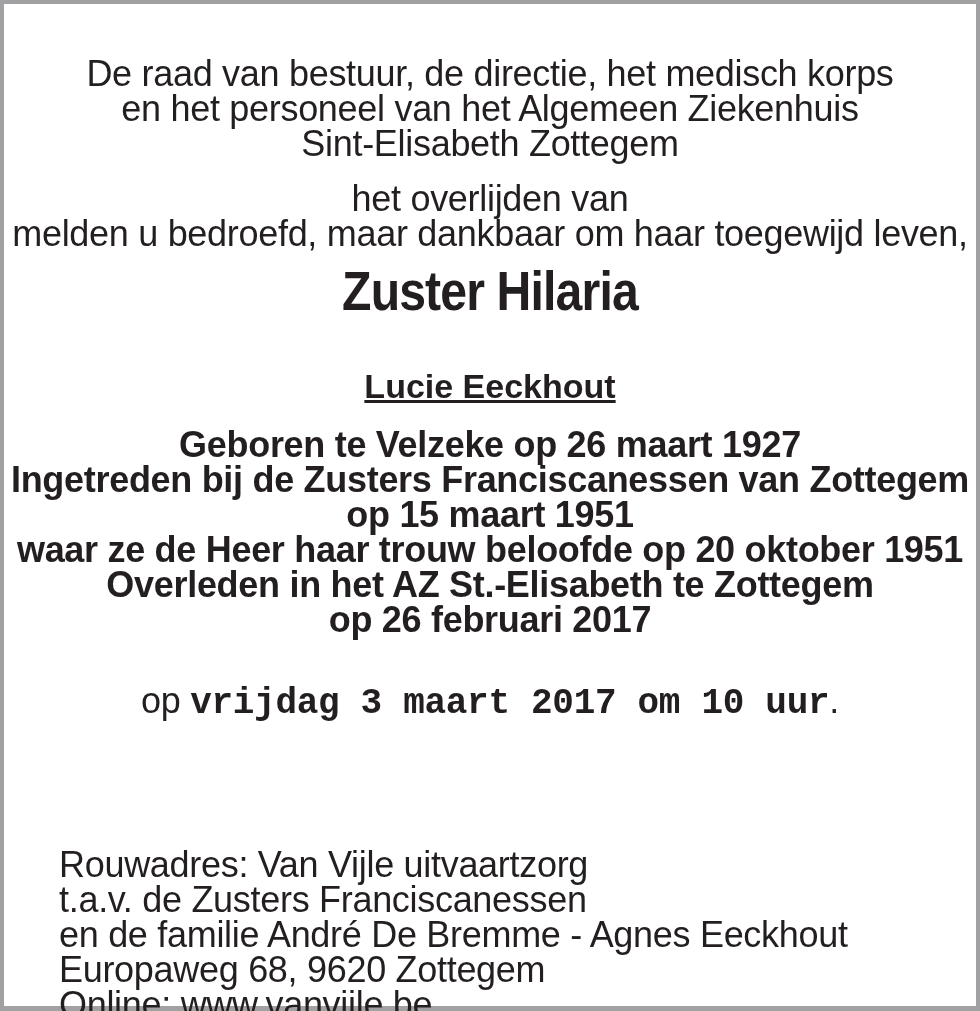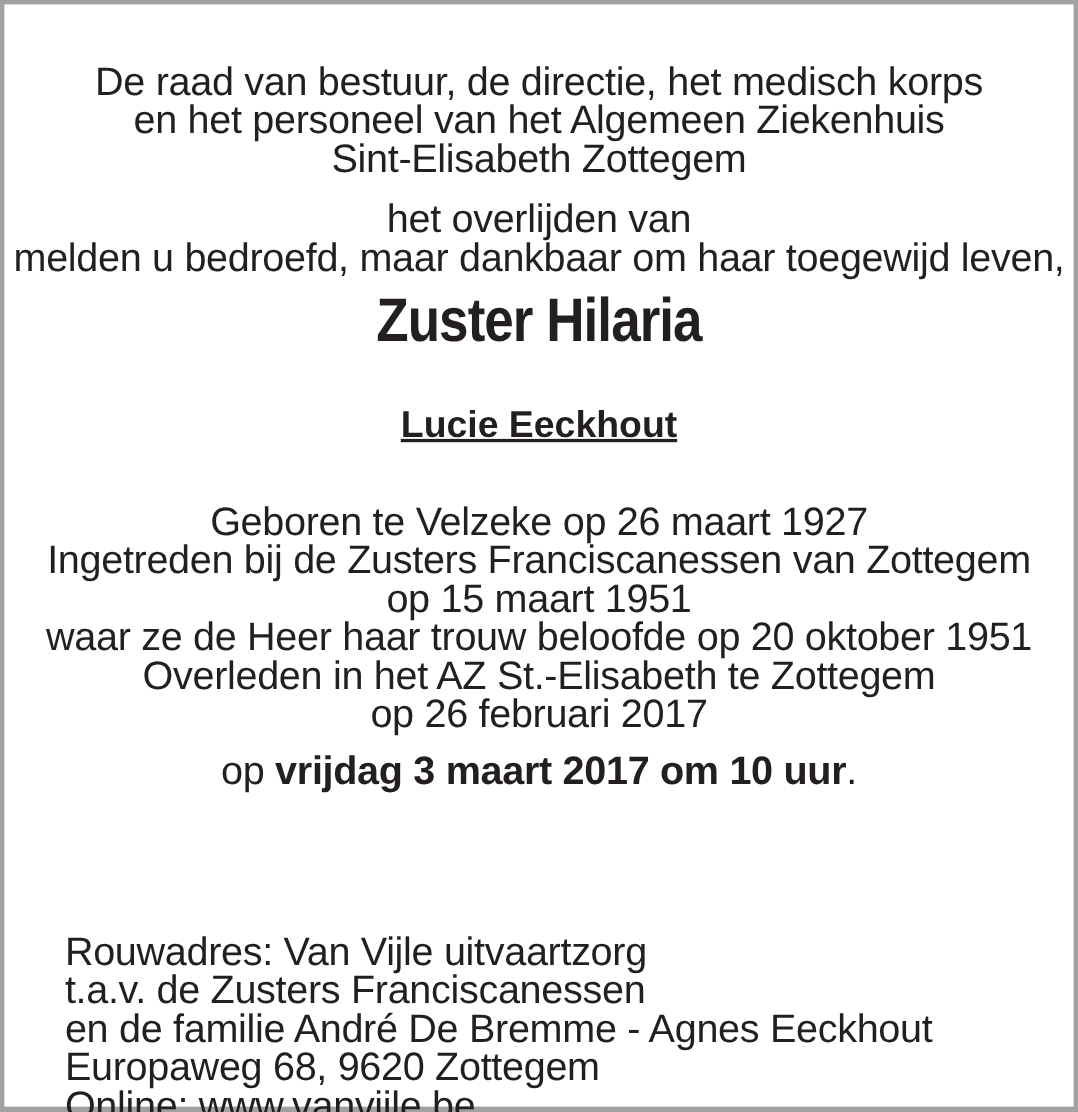--- a/index.html
+++ b/index.html
@@ -15,21 +15,21 @@
   }
   .block { position:absolute; left:0; width:972px; text-align:center; }
   .line { font-size:36px; line-height:35px; letter-spacing:-0.3px; white-space:nowrap; }
   .title {
     font-size:56px; line-height:64px; font-weight:bold;
     letter-spacing:-1px; transform:scaleX(0.86); display:inline-block;
   }
   .subtitle { font-size:34px; line-height:36px; font-weight:bold;text-decoration:underline; }
   .address { position:absolute; left:55px; top:843px; text-align:left; }
   .address .line { line-height:35px; }
-  b { font-weight:bold; }
+  b { font-weight:bold;font-family:Liberation Mono, monospace; }
 </style>
 </head>
 <body>
 
 <div class="card">
 
   <div class="block" style="top:52px;">
     <div class="line">De raad van bestuur, de directie, het medisch korps</div>
     <div class="line">en het personeel van het Algemeen Ziekenhuis</div>
     <div class="line">Sint-Elisabeth Zottegem</div>
@@ -41,21 +41,21 @@
   </div>
 
   <div class="block" style="top:255px;">
     <span class="title">Zuster Hilaria</span>
   </div>
 
   <div class="block" style="top:364px;">
     <div class="subtitle">Lucie Eeckhout</div>
   </div>
 
-  <div class="block" style="top:452px;">
+  <div class="block" style="top:423px;font-weight:bold;">
     <div class="line">Geboren te Velzeke op 26 maart 1927</div>
     <div class="line">Ingetreden bij de Zusters Franciscanessen van Zottegem</div>
     <div class="line">op 15 maart 1951</div>
     <div class="line">waar ze de Heer haar trouw beloofde op 20 oktober 1951</div>
     <div class="line">Overleden in het AZ St.-Elisabeth te Zottegem</div>
     <div class="line">op 26 februari 2017</div>
   </div>
 
   <div class="block" style="top:679px;">
     <div class="line"><span>op </span><b>vrijdag 3 maart 2017 om 10 uur</b><span>.</span></div>

